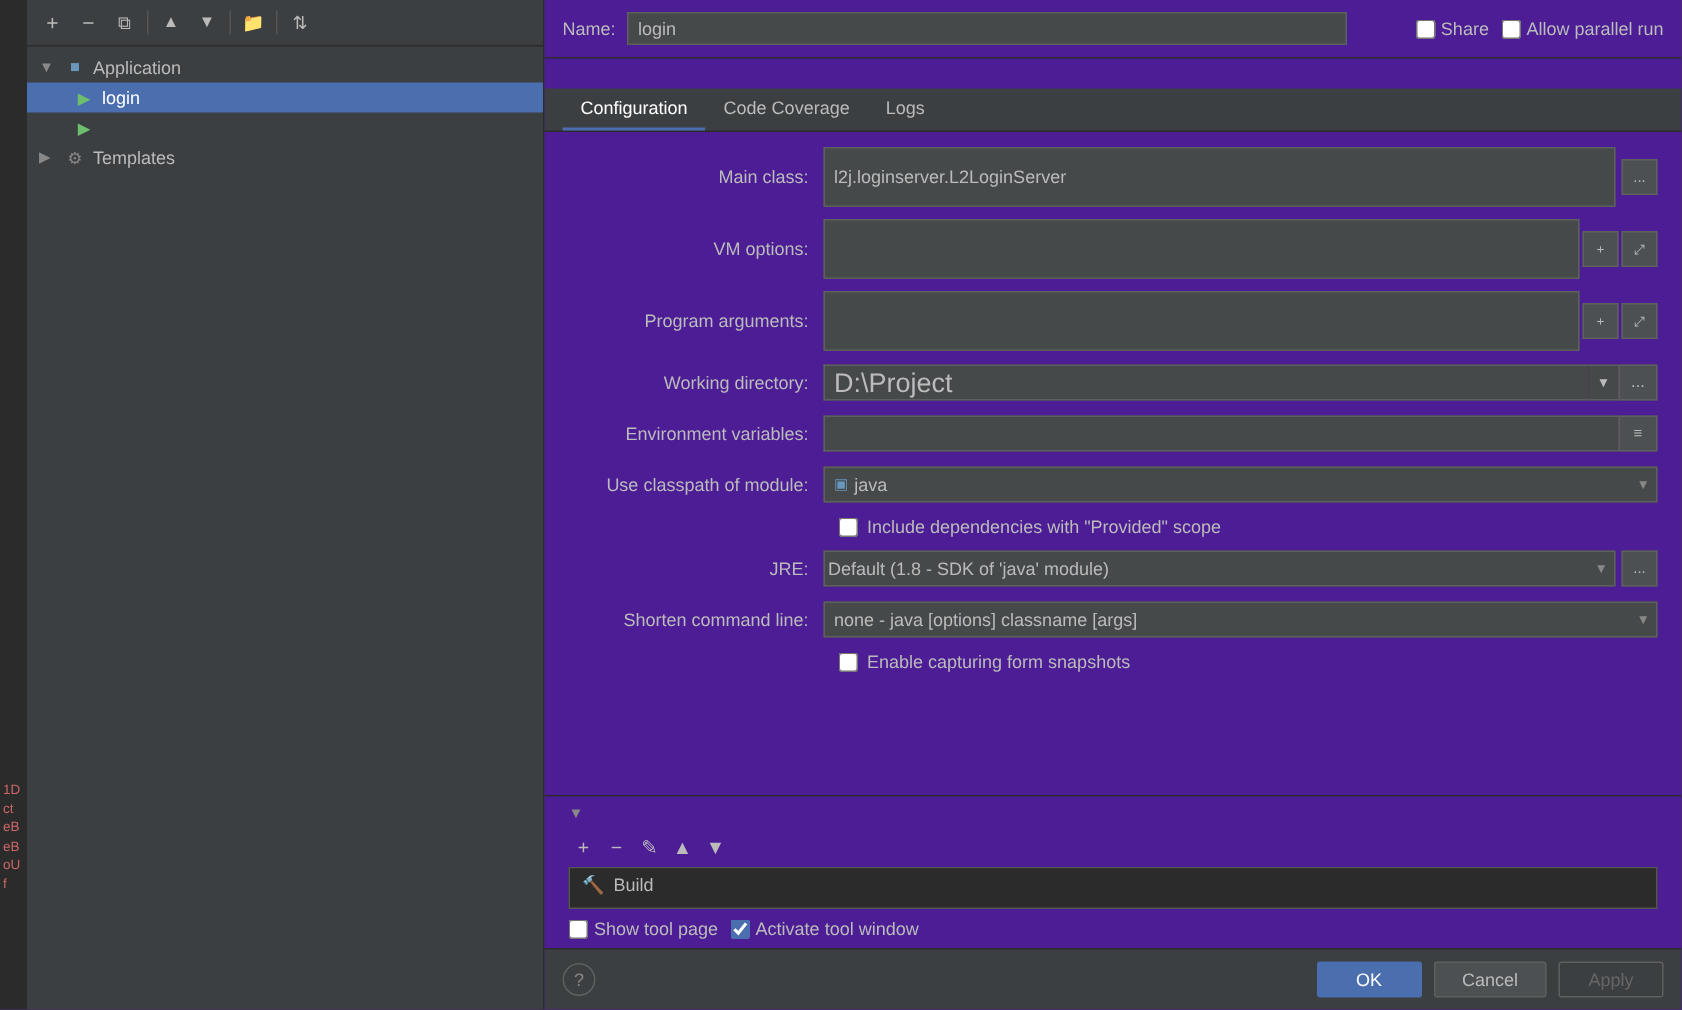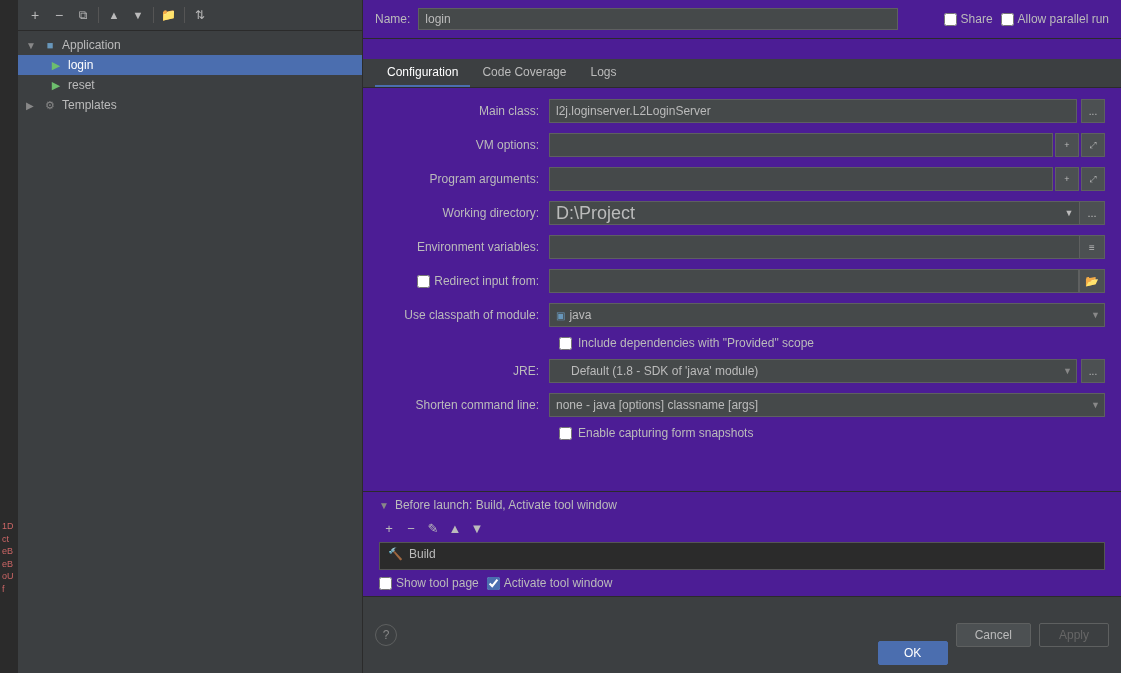--- a/index.html
+++ b/index.html
@@ -185,21 +185,21 @@
       gap: 4px;
     }
     .text-input {
       flex: 1;
       background: #45494a;
       border: 1px solid #5e6060;
       color: #bbbbbb;
       padding: 3px 6px;
       font-size: 12px;
       outline: none;
-      height: 24px;
+      height: 40px;
     }
     .expand-btn {
       width: 24px;
       height: 24px;
       background: #4c5052;
       border: 1px solid #5e6060;
       color: #bbbbbb;
       cursor: pointer;
       display: flex;
       align-items: center;
@@ -312,21 +312,21 @@
       align-items: center;
       gap: 4px;
     }
     .jre-select-container {
       flex: 1;
       display: flex;
       align-items: center;
       background: #45494a;
       border: 1px solid #5e6060;
       height: 24px;
-      padding: 0 21px;
+      padding: 0 2px;
       cursor: pointer;
       position: relative;
     }
     .jre-select-container .arrow {
       position: absolute;
       right: 4px;
       font-size: 9px;
       color: #888;
     }
     .shorten-select-container {
@@ -426,21 +426,20 @@
       border-radius: 2px;
       border: 1px solid #5e6060;
       background: #4c5052;
       color: #bbbbbb;
       min-width: 70px;
     }
     .btn.primary {
       background: #4b6eaf;
       border-color: #4b6eaf;
       color: white;
-      margin-top: 36px;
     }
     .btn.disabled {
       color: #666;
       cursor: default;
       background: #3c3f41;
     }
     .help-btn {
       width: 22px;
       height: 22px;
       border-radius: 50%;
@@ -532,21 +531,20 @@
             <span class="node-label">Application</span>
           </div>
 
           <div class="tree-item selected" style="padding-left: 30px;">
             <span class="node-icon run-icon">▶</span>
             <span class="node-label">login</span>
           </div>
 
           <div class="tree-item" style="padding-left: 30px;">
             <span class="node-icon run-icon">▶</span>
-            <span class="node-label">reset</span>
           </div>
 
           <div class="tree-item">
             <span class="expand-arrow">▶</span>
             <span class="node-icon templates-icon">⚙</span>
             <span class="node-label">Templates</span>
           </div>
         </div>
       </div>
 
@@ -615,32 +613,20 @@
           <div class="form-row">
             <div class="form-label">Environment variables:</div>
             <div class="form-field">
               <div class="env-input-wrap">
                 <input class="env-input" type="text" value="" style="">
                 <div class="env-edit-btn" style="font-size:10px;">≡</div>
               </div>
             </div>
           </div>
 
-          <div class="form-row">
-            <div class="form-label" style="display:flex; align-items:center; justify-content:flex-end; padding-right:10px;">
-              <input type="checkbox" style="margin-right: 4px;">
-              <span>Redirect input from:</span>
-            </div>
-            <div class="form-field">
-              <div class="env-input-wrap">
-                <input class="env-input" type="text" style="border-right: 1px solid rgb(94, 96, 96);" value="">
-                <div class="env-edit-btn" style="font-size:11px;">📂</div>
-              </div>
-            </div>
-          </div>
 
           <div class="form-row">
             <div class="form-label">Use classpath of module:</div>
             <div class="form-field">
               <div class="module-select-container">
                 <span class="module-icon">▣</span>
                 <span>java</span>
                 <span class="arrow">▼</span>
               </div>
             </div>
@@ -677,21 +663,20 @@
           <div class="checkbox-row">
             <input type="checkbox" style="">
             <span>Enable capturing form snapshots</span>
           </div>
 
         </div>
 
         <div class="before-launch-section">
           <div class="before-launch-header">
             <span class="collapse-arrow">▼</span>
-            <span class="before-launch-label">Before launch: Build, Activate tool window</span>
           </div>
           <div class="before-launch-toolbar">
             <button class="bl-btn">+</button>
             <button class="bl-btn">−</button>
             <button class="bl-btn">✎</button>
             <button class="bl-btn">▲</button>
             <button class="bl-btn">▼</button>
           </div>
           <div class="before-launch-list">
             <div class="bl-item">

